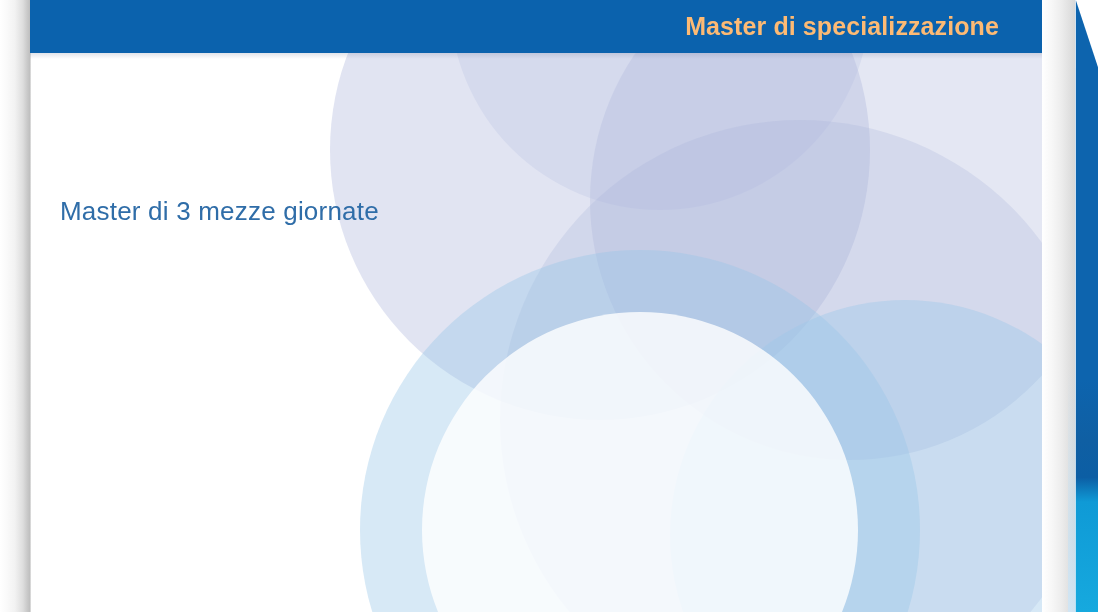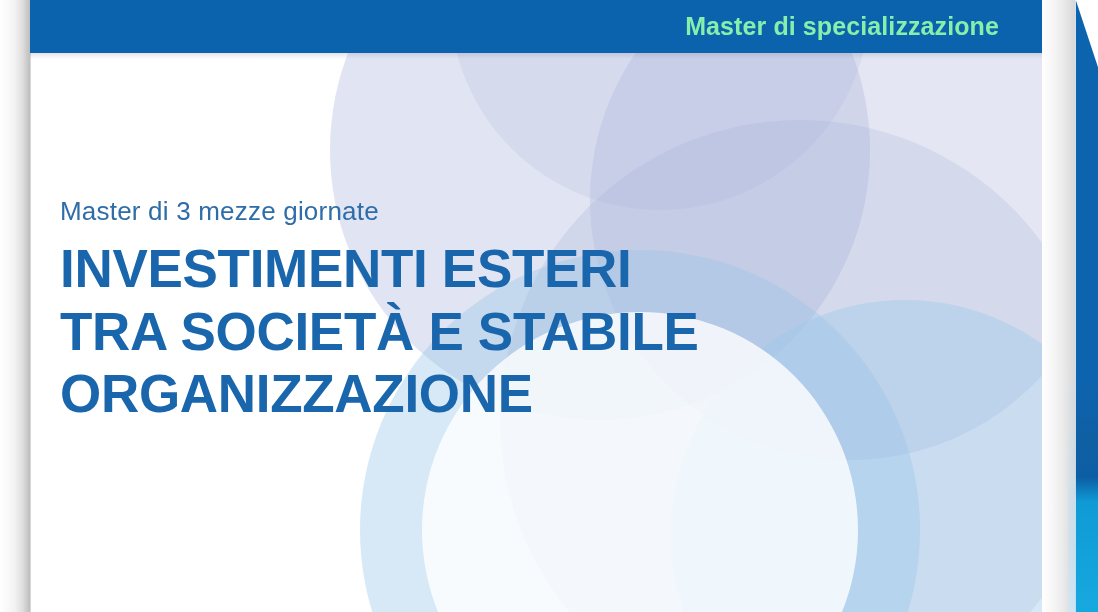--- a/index.html
+++ b/index.html
@@ -95,21 +95,21 @@
     width: 1012px;
     height: 53px;
     background: #0b62ad;
     box-sizing: border-box;
     display: flex;
     align-items: center;
     justify-content: flex-end;
     padding-right: 43px;
   }
   .banner-label {
-    color: #86efac;
+    color: #fdba74;
     font-size: 25px;
     font-weight: bold;
     letter-spacing: 0.1px;
     white-space: nowrap;
   }
   
   .banner-shadow {
     position: absolute;
     left: 30px;
     top: 53px;
@@ -198,25 +198,20 @@
 
   <div class="page-fold"></div>
 
   <div class="banner">
     <span class="banner-label">Master di specializzazione</span>
   </div>
   <div class="banner-shadow"></div>
 
   <div class="headline-block">
     <div class="kicker">Master di 3 mezze giornate</div>
-    <h1 class="title">
-      <span class="title-line">INVESTIMENTI ESTERI</span>
-      <span class="title-line">TRA SOCIETÀ E STABILE</span>
-      <span class="title-line">ORGANIZZAZIONE</span>
-    </h1>
   </div>
 
   <div class="spine-gap"></div>
   <div class="spine">
     <div class="spine-edge"></div>
     <div class="spine-dark"></div>
   </div>
 
 </div>
 

